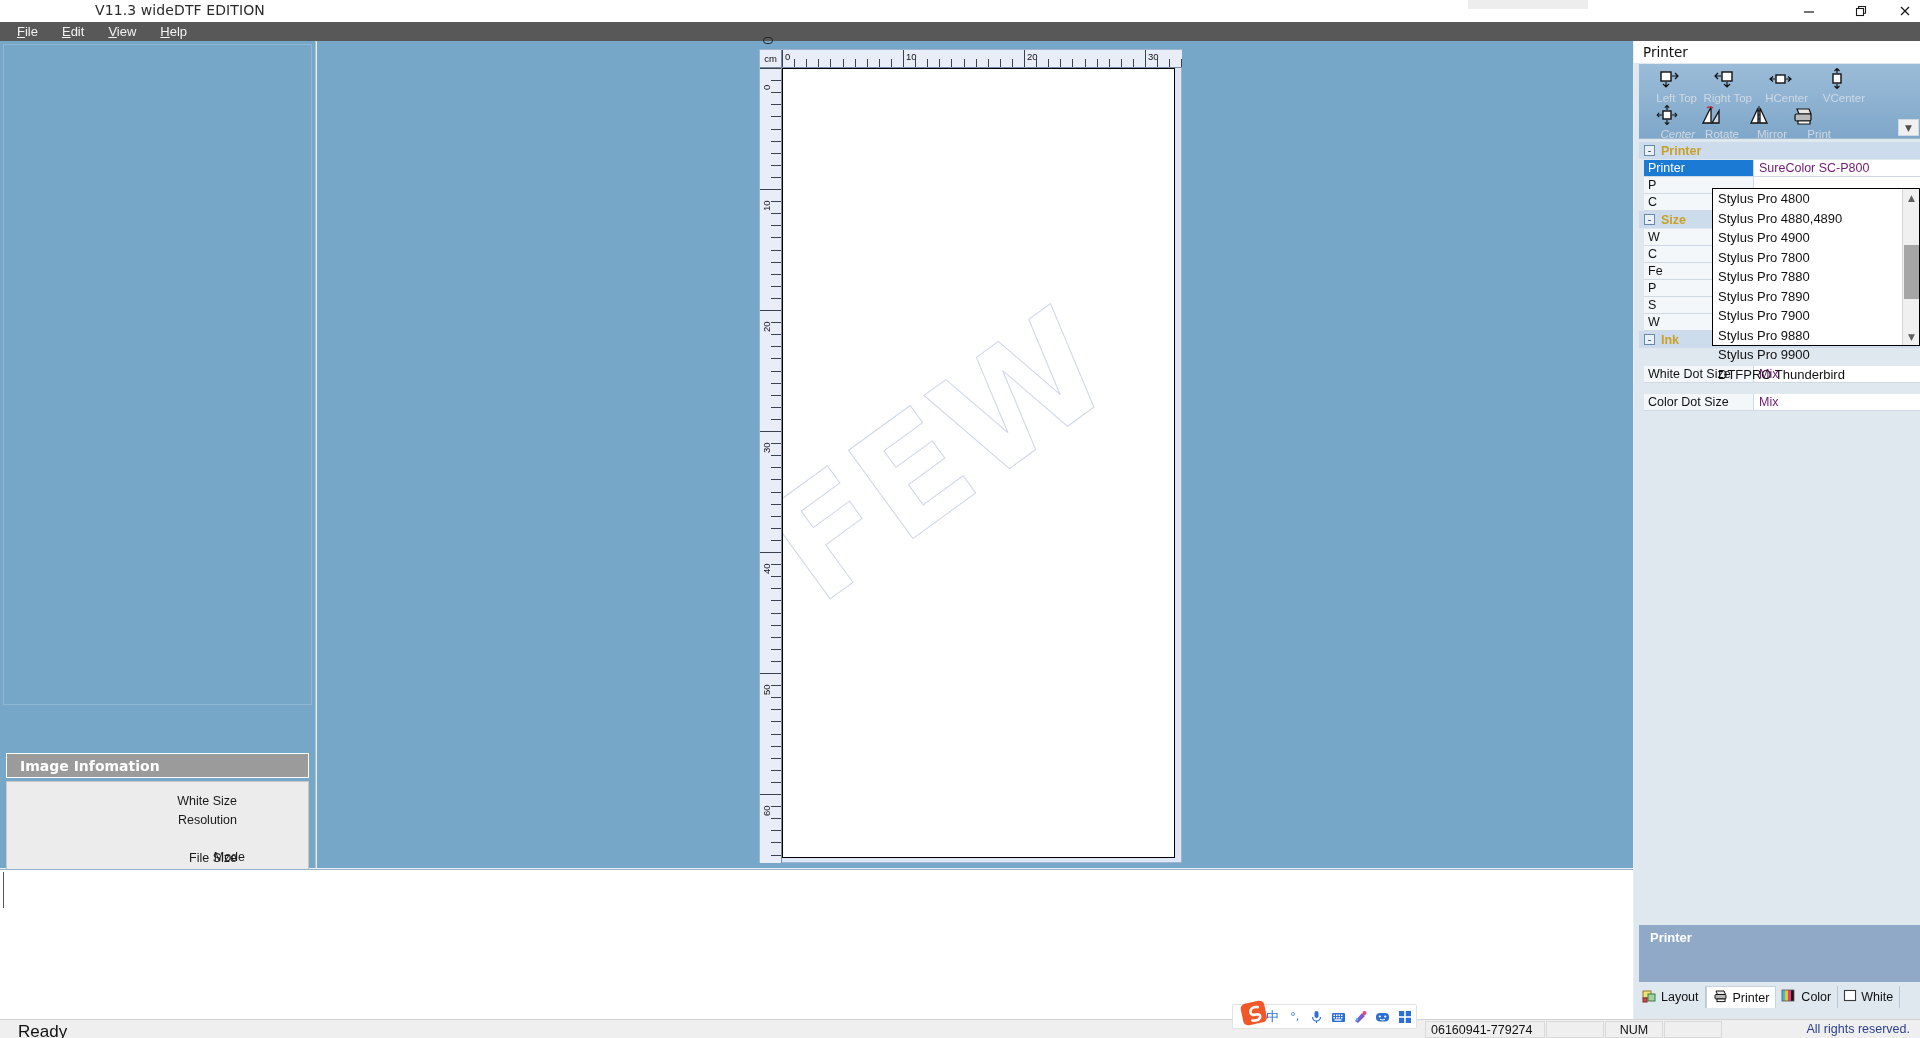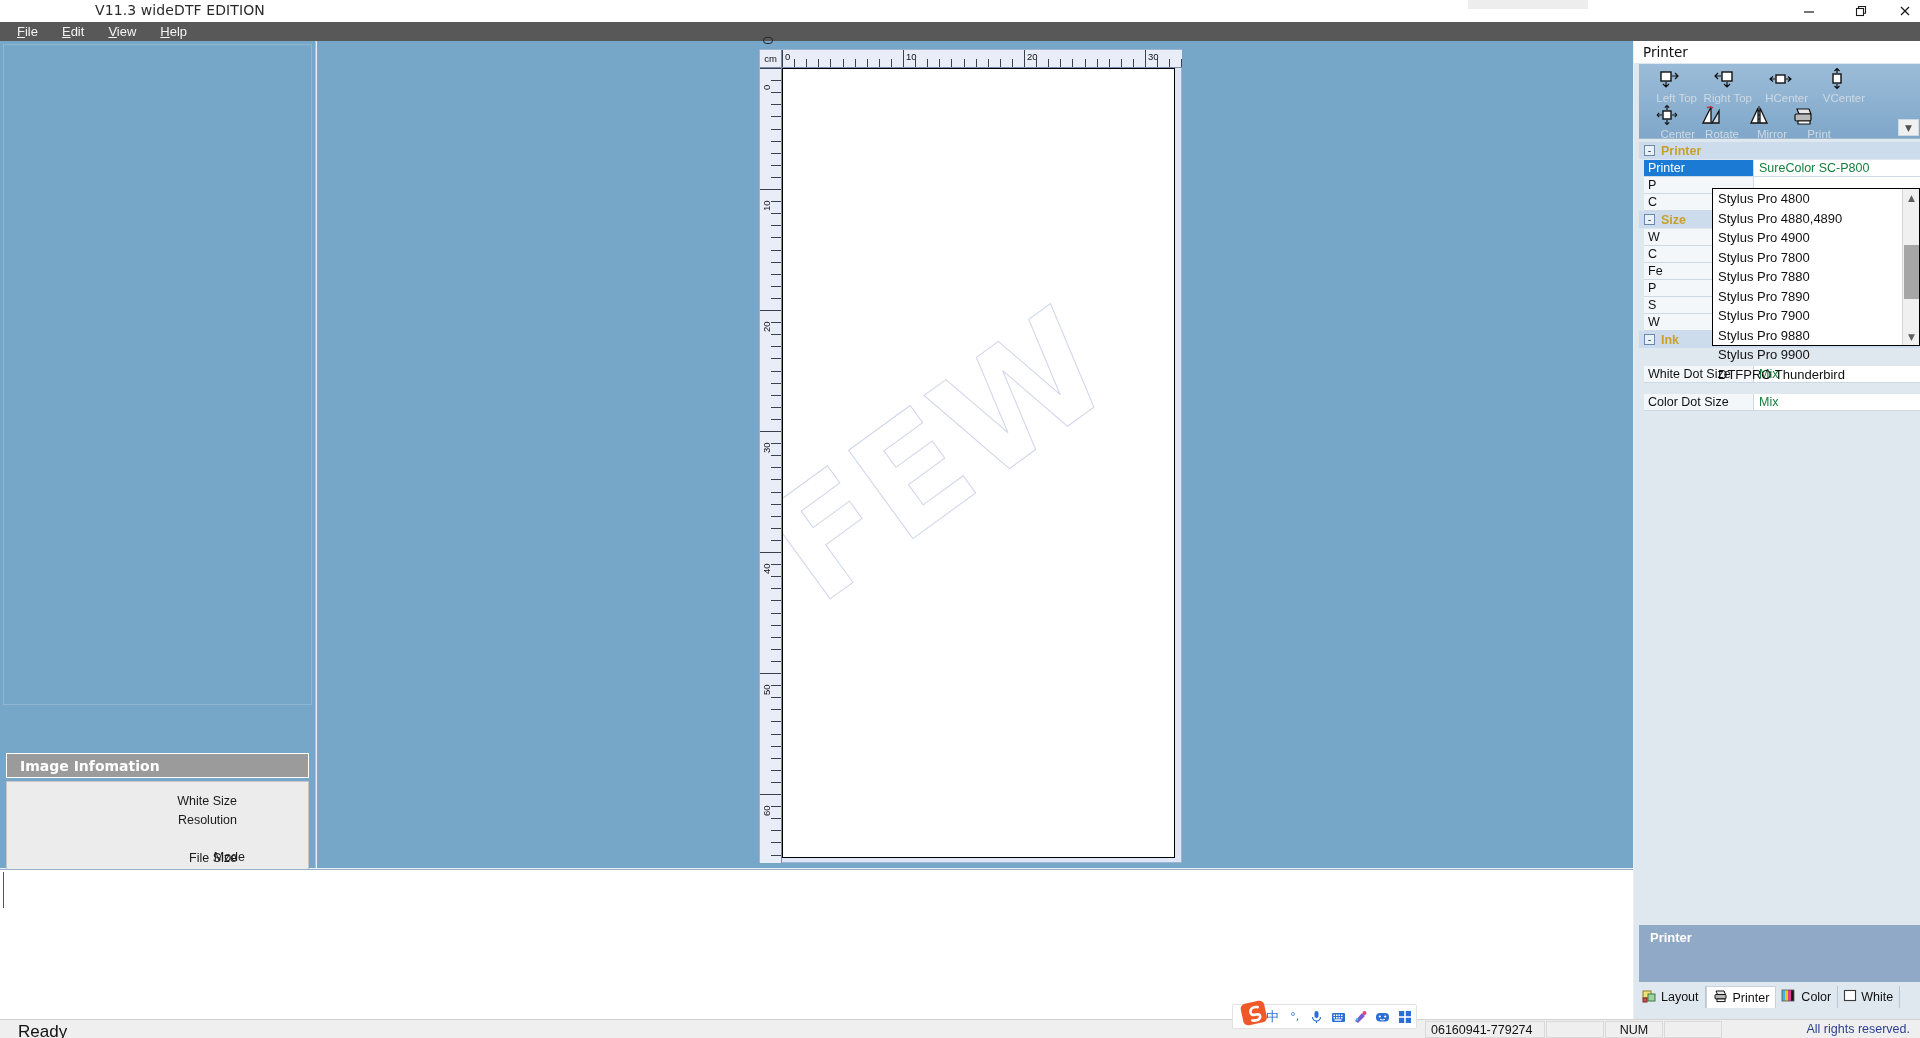--- a/index.html
+++ b/index.html
@@ -186,21 +186,21 @@
     display:flex;
   }
   .prow .pk{
     width:110px; padding-left:4px; font-size:12.5px; color:#111;
     display:flex; align-items:center;
     border-right:1px solid #cfd9e3; background:#f3f7fa;
     font-family:"Liberation Sans", sans-serif;
     overflow:hidden; white-space:nowrap;
   }
   .prow .pv{
-    flex:1; padding-left:5px; font-size:12.5px; color:#15803d;
+    flex:1; padding-left:5px; font-size:12.5px; color:#701a75;
     display:flex; align-items:center; background:#ffffff;
     font-family:"Liberation Sans", sans-serif;
     overflow:hidden; white-space:nowrap;
   }
   .prow.sel .pk{ background:#1a7ad4; color:#ffffff; }
   #dropdown{
     position:absolute; left:1712px; top:188px; width:208px; height:158px;
     background:#ffffff; border:1px solid #000000; z-index:40;
   }
   .dd-item{
@@ -505,21 +505,21 @@
         <div class="glyph">
           <svg width="24" height="22" viewBox="0 0 24 22">
             <rect x="8" y="6" width="8" height="9" fill="#fff" stroke="#111" stroke-width="1.4"></rect>
             <path d="M12 5 v-4 M9.5 3 l2.5 -2.5 2.5 2.5" stroke="#111" stroke-width="1.2" fill="none"></path>
             <path d="M12 16 v4 M9.5 18 l2.5 2.5 2.5 -2.5" stroke="#111" stroke-width="1.2" fill="none"></path>
           </svg>
         </div>
         <div class="lbl">VCenter</div>
       </div>
 
-      <div class="tbtn" style="left:0px; top:40px;">
+      <div class="tbtn" style="left:0px; top:40px;font-style:italic;">
         <div class="glyph">
           <svg width="26" height="22" viewBox="0 0 26 22">
             <rect x="9" y="7" width="8" height="8" fill="#fff" stroke="#111" stroke-width="1.4"></rect>
             <path d="M13 6 v-4 M8 11 h-5 M23 11 h-5 M13 16 v4" stroke="#111" stroke-width="1.2" fill="none"></path>
             <path d="M10.8 3.6 l2.2 -2 2.2 2 M5.2 8.8 l-2 2.2 2 2.2 M20.8 8.8 l2 2.2 -2 2.2 M10.8 18.4 l2.2 2 2.2 -2" stroke="#111" stroke-width="1.1" fill="none"></path>
           </svg>
         </div>
         <div class="lbl">Center</div>
       </div>
 

